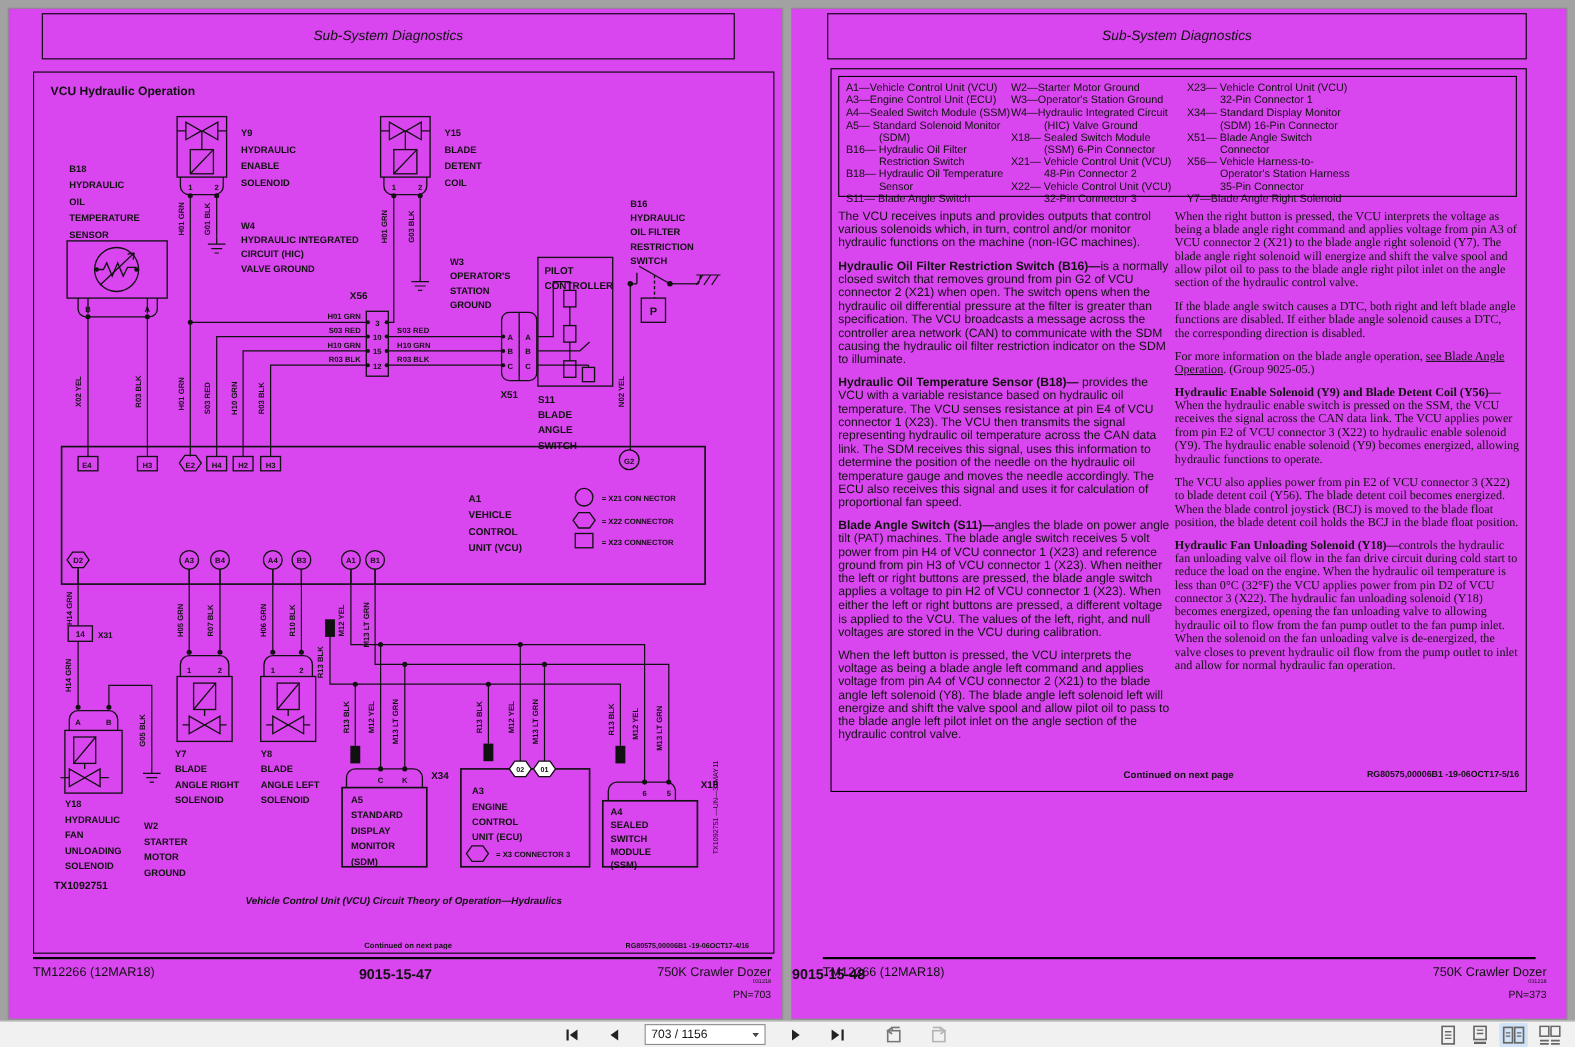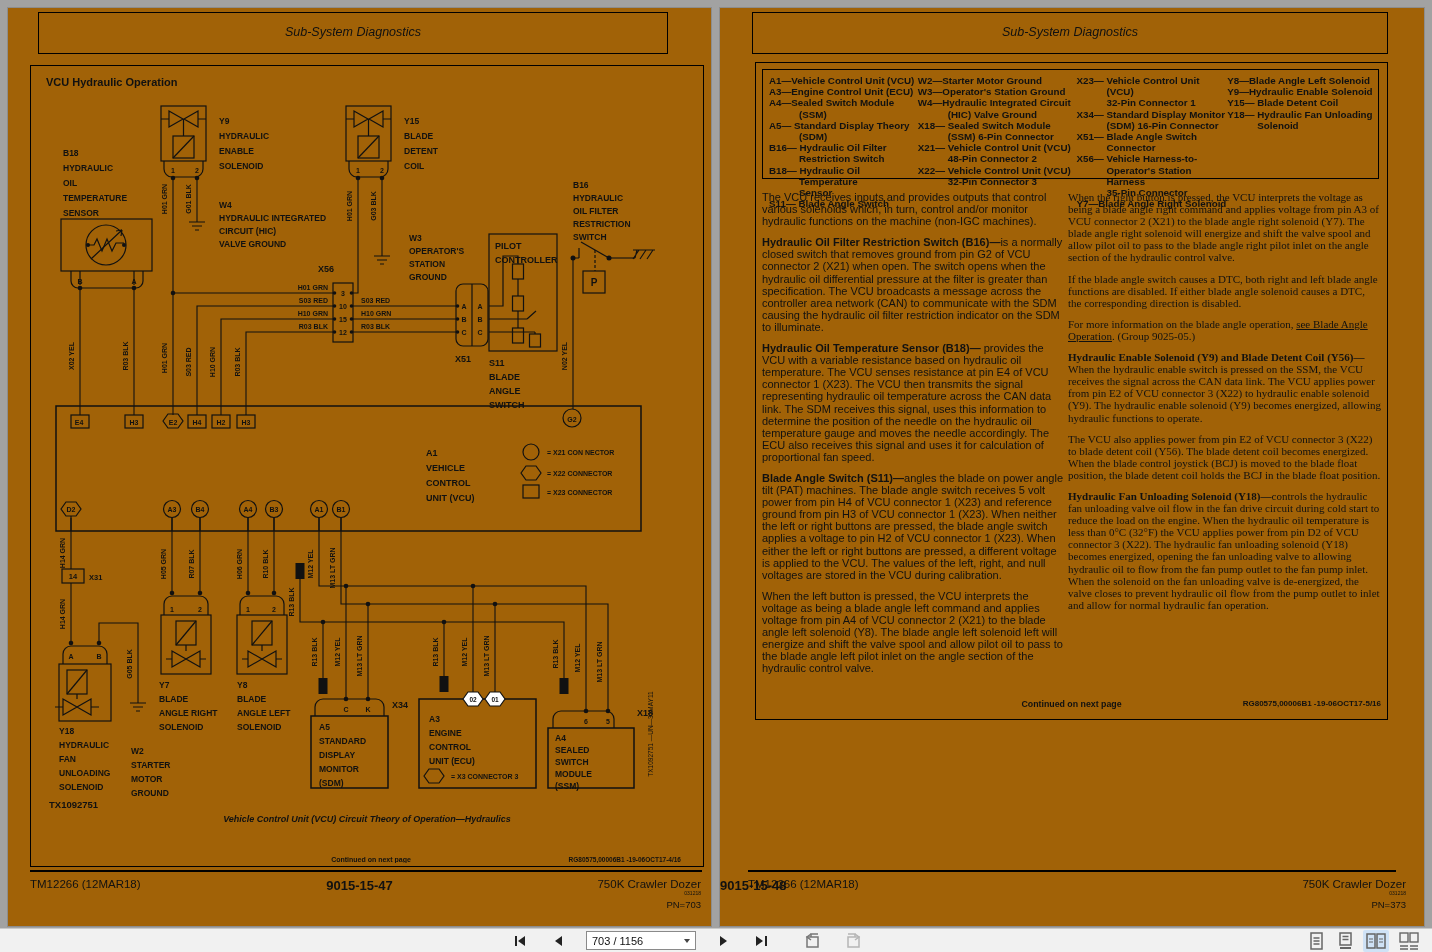--- a/index.html
+++ b/index.html
@@ -1,30 +1,30 @@
 <!DOCTYPE html>
 <html><head>
 <meta charset="utf-8">
 <style>
   html,body{margin:0;padding:0;}
   body{width:1432px;height:952px;background:#a2a2a2;font-family:"Liberation Sans",sans-serif;position:relative;overflow:hidden;color:#111;}
-  .page{position:absolute;top:8px;height:918px;background:#a16207;box-shadow:0 0 0 1px #8d8d8d;}
+  .page{position:absolute;top:8px;height:918px;background:#d946ef;box-shadow:0 0 0 1px #8d8d8d;}
   #page-left{left:8px;width:703px;}
   #page-right{left:720px;width:704px;}
   .hdrbox{position:absolute;border:1.5px solid #000;text-align:center;}
   .hdrbox span{font-style:italic;font-size:12.5px;line-height:38px;}
   .diagram-box{position:absolute;left:22px;top:57px;width:672px;height:800px;border:1.5px solid #000;}
   svg{display:block;}
   svg text{font-family:"Liberation Sans",sans-serif;fill:#111;}
   .w{stroke:#111;stroke-width:1.1;fill:none;}
   .b{stroke:#111;stroke-width:1.2;fill:none;}
   .blk{fill:#111;stroke:none;}
   .content-box{position:absolute;left:35px;top:54px;width:631px;height:656px;border:1.2px solid #000;}
   .legend-box{position:absolute;left:6px;top:6px;width:617px;height:110px;border:1.2px solid #000;display:flex;padding:5px 2px 0 6px;box-sizing:border-box;}
-  .legend-col{font-size:9.8px;font-weight:bold;line-height:11.2px;}
+  .legend-col{font-size:9.8px;font-weight:normal;line-height:11.2px;}
   .legend-col div{padding-left:30px;text-indent:-30px;white-space:pre-line;}
   .bodycol{position:absolute;font-size:11px;line-height:12.1px;}
   .bodycol p{margin:0 0 9px 0;}
   .ulink{text-decoration:underline;}
   .controw{position:absolute;left:0;right:0;bottom:8px;height:12px;}
   .controw .c{position:absolute;left:0;right:0;text-align:center;font-size:8.8px;font-weight:bold;}
   .controw .r{position:absolute;right:6px;font-size:8px;font-weight:bold;margin-left:16px;}
   .footrule{position:absolute;height:1.5px;background:#000;}
   .foot{position:absolute;font-size:11.5px;}
   .foot-center{font-weight:bold;font-size:13px;}
@@ -399,21 +399,21 @@
   <div class="hdrbox" style="left:32px;top:4px;width:634px;height:40px;">
     <span>Sub-System Diagnostics</span>
   </div>
 
   <div class="content-box">
     <div class="legend-box" id="legend">
         <div class="legend-col" style="width: 150px;">
           <div>A1—Vehicle Control Unit (VCU)</div>
           <div>A3—Engine Control Unit (ECU)</div>
           <div>A4—Sealed Switch Module (SSM)</div>
-          <div>A5— Standard Display Theory
+          <div>A5— Standard Solenoid Monitor
 (SDM)</div>
           <div>B16— Hydraulic Oil Filter
 Restriction Switch</div>
           <div>B18— Hydraulic Oil Temperature
 Sensor</div>
           <div>S11— Blade Angle Switch</div>
         </div>
         <div class="legend-col" style="width: 160px;">
           <div>W2—Starter Motor Ground</div>
           <div>W3—Operator's Station Ground</div>
@@ -431,27 +431,20 @@
 32-Pin Connector 1</div>
           <div>X34— Standard Display Monitor
 (SDM) 16-Pin Connector</div>
           <div>X51— Blade Angle Switch
 Connector</div>
           <div>X56— Vehicle Harness-to-
 Operator's Station Harness
 35-Pin Connector</div>
           <div>Y7—Blade Angle Right Solenoid</div>
         </div>
-        <div class="legend-col" style="width: 150px;">
-          <div>Y8—Blade Angle Left Solenoid</div>
-          <div>Y9—Hydraulic Enable Solenoid</div>
-          <div>Y15— Blade Detent Coil</div>
-          <div>Y18— Hydraulic Fan Unloading
-Solenoid</div>
-        </div>
       </div>
     <div class="bodycol" id="col-left" style="left:6px;top:128px;width:302px;">
         <p>The VCU receives inputs and provides outputs that control various solenoids which, in turn, control and/or monitor hydraulic functions on the machine (non-IGC machines).</p>
         <p><b>Hydraulic Oil Filter Restriction Switch (B16)—</b>is a normally closed switch that removes ground from pin G2 of VCU connector 2 (X21) when open. The switch opens when the hydraulic oil differential pressure at the filter is greater than specification. The VCU broadcasts a message across the controller area network (CAN) to communicate with the SDM causing the hydraulic oil filter restriction indicator on the SDM to illuminate.</p>
         <p><b>Hydraulic Oil Temperature Sensor (B18)— </b>provides the VCU with a variable resistance based on hydraulic oil temperature. The VCU senses resistance at pin E4 of VCU connector 1 (X23). The VCU then transmits the signal representing hydraulic oil temperature across the CAN data link. The SDM receives this signal, uses this information to determine the position of the needle on the hydraulic oil temperature gauge and moves the needle accordingly. The ECU also receives this signal and uses it for calculation of proportional fan speed.</p>
         <p><b>Blade Angle Switch (S11)—</b>angles the blade on power angle tilt (PAT) machines. The blade angle switch receives 5 volt power from pin H4 of VCU connector 1 (X23) and reference ground from pin H3 of VCU connector 1 (X23). When neither the left or right buttons are pressed, the blade angle switch applies a voltage to pin H2 of VCU connector 1 (X23). When either the left or right buttons are pressed, a different voltage is applied to the VCU. The values of the left, right, and null voltages are stored in the VCU during calibration.</p>
         <p>When the left button is pressed, the VCU interprets the voltage as being a blade angle left command and applies voltage from pin A4 of VCU connector 2 (X21) to the blade angle left solenoid (Y8). The blade angle left solenoid left will energize and shift the valve spool and allow pilot oil to pass to the blade angle left pilot inlet on the angle section of the hydraulic control valve.</p>
       </div>
     <div class="bodycol" id="col-right" style="left:312px;top:128px;width:313px;font-family:Liberation Serif, serif;">
         <p>When the right button is pressed, the VCU interprets the voltage as being a blade angle right command and applies voltage from pin A3 of VCU connector 2 (X21) to the blade angle right solenoid (Y7). The blade angle right solenoid will energize and shift the valve spool and allow pilot oil to pass to the blade angle right pilot inlet on the angle section of the hydraulic control valve.</p>

